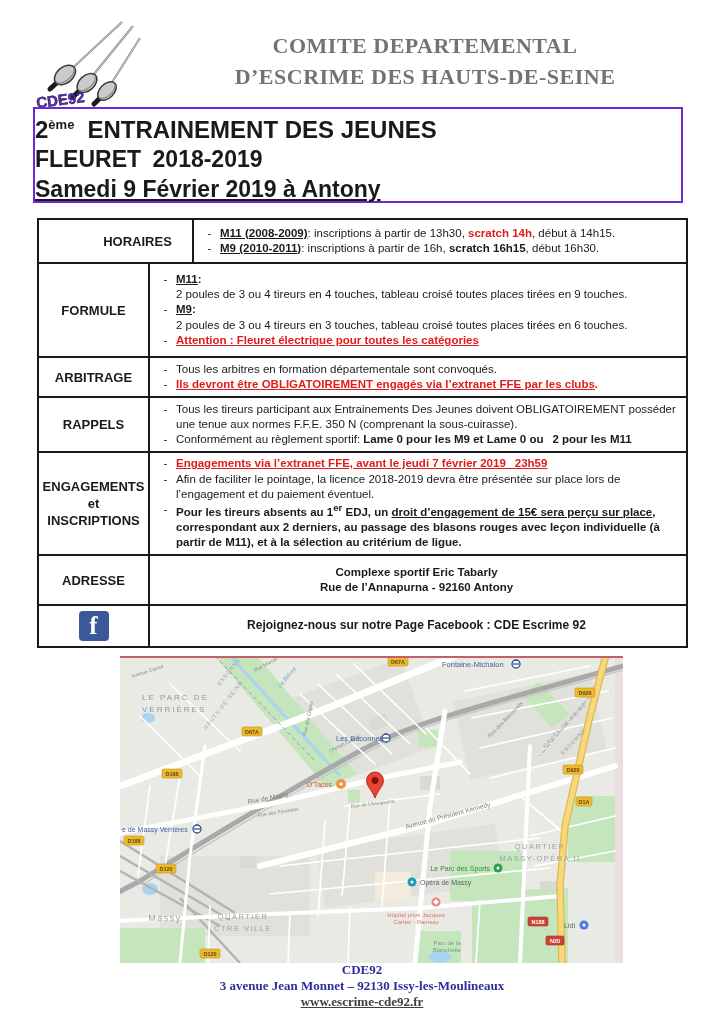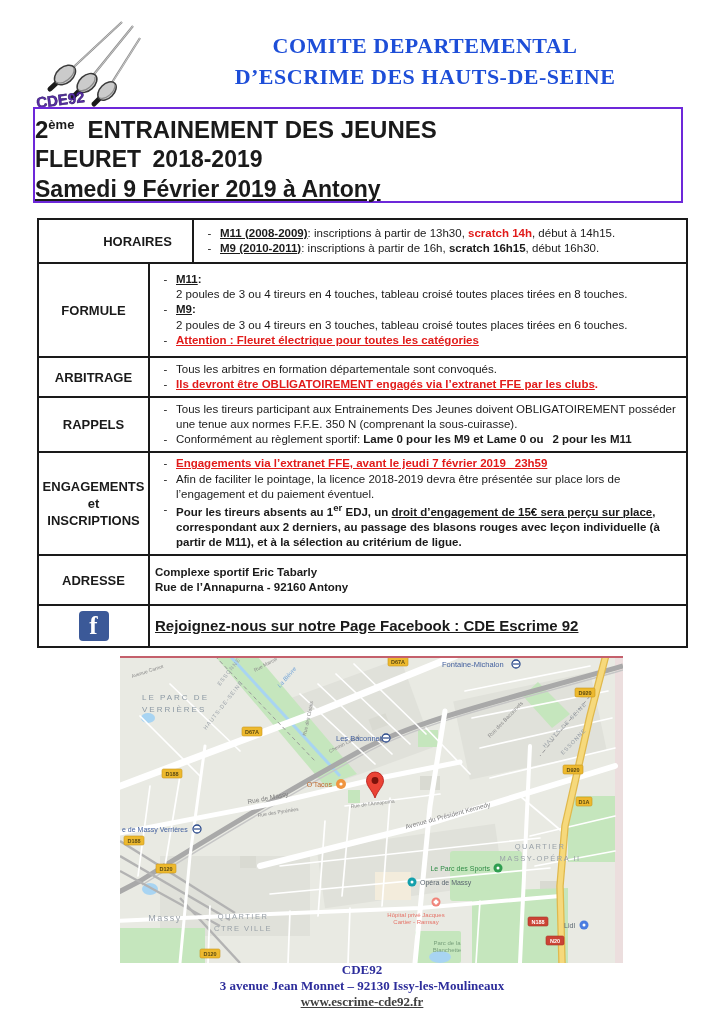--- a/index.html
+++ b/index.html
@@ -2,21 +2,21 @@
 <html><head>
 <meta charset="utf-8">
 <style>
   html,body{margin:0;padding:0;}
   body{width:724px;height:1024px;position:relative;background:#fff;
        font-family:"Liberation Sans",sans-serif;color:#1a1a1a;overflow:hidden;}
 
   
   .org-title{position:absolute;left:165px;top:30px;width:520px;text-align:center;
     font-family:"Liberation Serif",serif;font-weight:bold;font-size:22px;line-height:31px;
-    color:#1d4ed8;letter-spacing:.5px;}
+    color:#737373;letter-spacing:.5px;}
   .logo{position:absolute;left:34px;top:18px;}
 
   
   .title-box{position:absolute;left:33px;top:107px;width:646px;height:92px;
     border:2px solid #6d28d9;text-align:left;}
   .tb-line1{margin-top:7px;font-size:24px;font-weight:bold;}
   .tb-line1 sup{font-size:13px;}
   .tb-rest{margin-left:13px;}
   .tb-line2{font-size:23px;font-weight:bold;margin-top:2px;}
   .tb-line3{font-size:23px;font-weight:bold;margin-top:3px;text-decoration:underline;}
@@ -26,22 +26,22 @@
   .t-row{display:flex;border-bottom:2px solid #1a1a1a;box-sizing:border-box;}
   .t-row:last-child{border-bottom:none;}
   .t-label{width:109px;flex-shrink:0;border-right:2px solid #1a1a1a;display:flex;
     flex-direction:column;align-items:center;justify-content:center;
     font-weight:bold;font-size:13px;text-align:center;line-height:17px;}
   .t-content{flex:1;display:flex;flex-direction:column;justify-content:center;
     padding:2px 8px 2px 5px;font-size:11.5px;line-height:1.33;}
   .line{display:flex;}
   .line .dash{width:21px;text-align:center;flex-shrink:0;}
   .line .txt{flex:1;}
-  .line.center, .line.center-lg{display:block;text-align:left;}
-  .line.center-lg{font-size:15px;text-decoration:underline;}
+  .line.center, .line.center-lg{display:block;text-align:center;}
+  .line.center-lg{font-size:12px;}
   .b{font-weight:bold;}
   .u{text-decoration:underline;}
   .red{color:#e11b1a;}
   sup.b{font-weight:bold;margin-top:43px;}
   .fb-icon{width:30px;height:30px;background:#3b5998;border-radius:4px;color:#fff;
     font-size:25px;font-weight:bold;text-align:center;line-height:30px;
     font-family:"Liberation Serif",serif;}
 
   
   .map{position:absolute;left:120px;top:656px;width:503px;height:307px;}
@@ -119,21 +119,21 @@
       <div class="t-label">
         <div class="t-label-line">FORMULE</div>
       </div>
       <div class="t-content">
         <div class="line bullet">
           <span class="dash">-</span>
           <span class="txt"><span class="b u ">M11</span><span class="b ">:</span></span>
         </div>
         <div class="line cont">
           <span class="dash"></span>
-          <span class="txt"><span class="">2 poules de 3 ou 4 tireurs en 4 touches, tableau croisé toutes places tirées en 8 touches.</span></span>
+          <span class="txt"><span class="">2 poules de 3 ou 4 tireurs en 4 touches, tableau croisé toutes places tirées en 9 touches.</span></span>
         </div>
         <div class="line bullet">
           <span class="dash">-</span>
           <span class="txt"><span class="b u ">M9</span><span class="b ">:</span></span>
         </div>
         <div class="line cont">
           <span class="dash"></span>
           <span class="txt"><span class="">2 poules de 3 ou 4 tireurs en 3 touches, tableau croisé toutes places tirées en 6 touches.</span></span>
         </div>
         <div class="line bullet">

